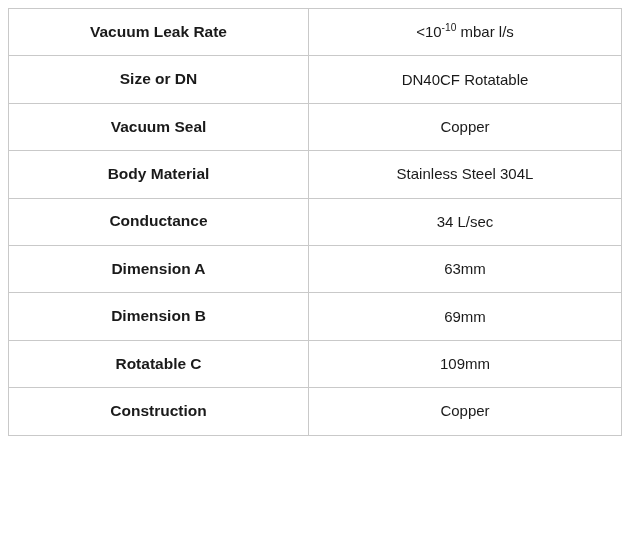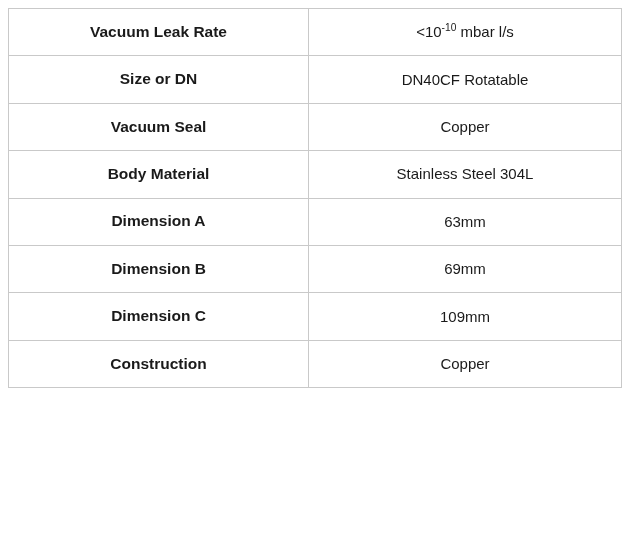--- a/index.html
+++ b/index.html
@@ -64,29 +64,33 @@
     </tr>
     <tr>
       <td class="label">Vacuum Seal</td>
       <td class="value">Copper</td>
     </tr>
     <tr>
       <td class="label">Body Material</td>
       <td class="value">Stainless Steel 304L</td>
     </tr>
     <tr>
+      <td class="label">Conductance</td>
+      <td class="value">34 L/sec</td>
+    </tr>
+    <tr>
       <td class="label">Dimension A</td>
       <td class="value">63mm</td>
     </tr>
     <tr>
       <td class="label">Dimension B</td>
       <td class="value">69mm</td>
     </tr>
     <tr>
-      <td class="label">Dimension C</td>
+      <td class="label">Rotatable C</td>
       <td class="value">109mm</td>
     </tr>
     <tr>
       <td class="label">Construction</td>
       <td class="value">Copper</td>
     </tr>
   </tbody>
 </table>
 
 </body></html>

